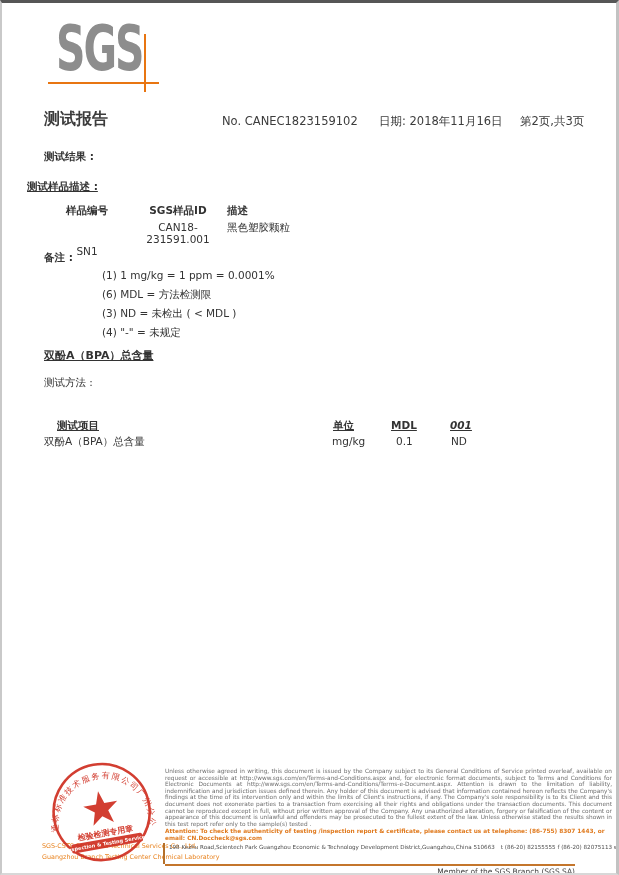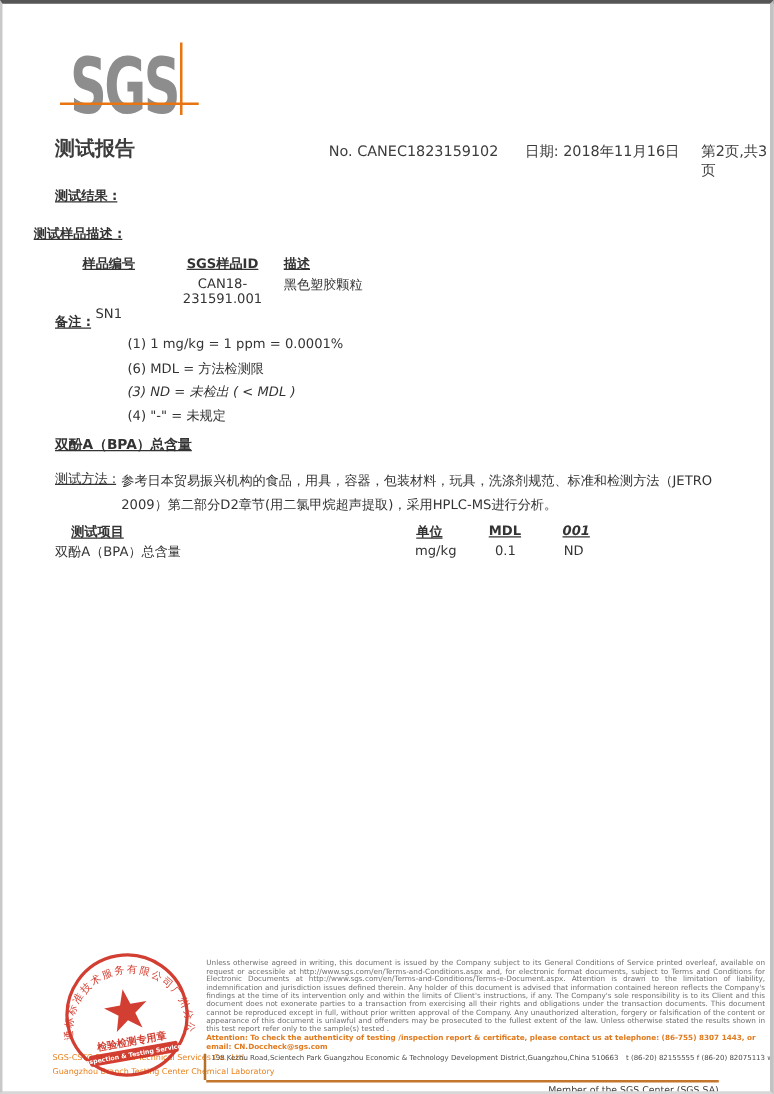--- a/index.html
+++ b/index.html
@@ -12,43 +12,43 @@
   }
   .abs{position:absolute;}
   
   .logo-text{
     font-weight:bold;color:#8d8d8d;font-size:62px;line-height:56px;
     transform:scaleX(0.66);transform-origin:left top;letter-spacing:-3px;
   }
   .orange{background:#e87511;}
   
   .doc-title{font-size:16px;font-weight:bold;color:#3c3c3c;}
-  .hdr{font-size:11.5px;color:#3c3c3c;margin-left:41px;}
+  .hdr{font-size:11.5px;color:#3c3c3c;}
   
-  .lbl{font-size:10.5px;font-weight:bold;color:#333;text-decoration:underline;}
+  .lbl{font-size:10.5px;font-weight:bold;color:#333;}
   .txt{font-size:10.5px;color:#333;}
   .und{text-decoration:underline;}
   .ital{font-style:italic;}
   .ctr{text-align:center;}
   
   .disclaimer{font-size:5.8px;line-height:6.6px;color:#6f6f6f;text-align:justify;}
   .attention{font-size:5.8px;line-height:6.6px;color:#e07a1e;font-weight:bold;}
   .company-line{font-size:6.4px;line-height:11px;color:#e8821e;}
   .addr{font-size:5.6px;color:#4c4c4c;white-space:nowrap;}
   .addr-cn{font-size:7px;color:#3f3f3f;white-space:nowrap;}
   .member{font-size:7.5px;color:#3f3f3f;text-align:right;}
   .divider-v{background:#b5702a;}
   .rule{background:#c4762c;}
 </style>
 </head>
 <body>
 
 <div id="page">
 
-  <div class="abs" style="left:54px;top:38px;">
+  <div class="abs" style="left:54px;top:18px;">
     <div class="logo-text">SGS</div>
   </div>
   <div class="abs orange" style="left:46px;top:79px;width:111px;height:2px;"></div>
   <div class="abs orange" style="left:142px;top:31px;width:2px;height:58px;"></div>
 
   <div class="abs doc-title" style="left:42px;top:106px;">测试报告</div>
   <div class="abs hdr" style="left:220px;top:111px;">No. CANEC1823159102</div>
   <div class="abs hdr" style="left:377px;top:111px;">日期: 2018年11月16日</div>
   <div class="abs hdr" style="left:518px;top:111px;">第2页,共3页</div>
 
@@ -59,26 +59,25 @@
   <div class="abs lbl ctr" style="left:52px;top:201px;width:66px;">样品编号</div>
   <div class="abs lbl ctr" style="left:128px;top:201px;width:96px;">SGS样品ID</div>
   <div class="abs lbl" style="left:225px;top:201px;">描述</div>
   <div class="abs txt ctr" style="left:52px;top:218px;width:66px;margin-top:24px;">SN1</div>
   <div class="abs txt ctr" style="left:128px;top:218px;width:96px;">CAN18-231591.001</div>
   <div class="abs txt" style="left:225px;top:218px;">黑色塑胶颗粒</div>
 
   <div class="abs lbl" style="left:42px;top:248px;">备注 :</div>
   <div class="abs txt" style="left:100px;top:266px;">(1) 1 mg/kg = 1 ppm = 0.0001%</div>
   <div class="abs txt" style="left:100px;top:285px;">(6) MDL = 方法检测限</div>
-  <div class="abs txt" style="left:100px;top:304px;font-style:italic;">(3) ND = 未检出 ( &lt; MDL )</div>
+  <div class="abs txt" style="left:100px;top:304px;">(3) ND = 未检出 ( &lt; MDL )</div>
   <div class="abs txt" style="left:100px;top:323px;">(4) "-" = 未规定</div>
 
   <div class="abs lbl und" style="left:42px;top:345px;font-size:11px;">双酚A（BPA）总含量</div>
   <div class="abs lbl" style="left:42px;top:373px;font-weight:normal;">测试方法 :</div>
-  <div class="abs txt" style="left:95px;top:373px;width:482px;line-height:19px;">参考日本贸易振兴机构的食品，用具，容器，包装材料，玩具，洗涤剂规范、标准和检测方法（JETRO 2009）第二部分D2章节(用二氯甲烷超声提取)，采用HPLC-MS进行分析。</div>
 
   <div class="abs lbl und" style="left:55px;top:416px;">测试项目</div>
   <div class="abs lbl und" style="left:331px;top:416px;">单位</div>
   <div class="abs lbl und" style="left:389px;top:416px;">MDL</div>
   <div class="abs lbl und ital" style="left:448px;top:416px;">001</div>
 
   <div class="abs txt" style="left:42px;top:432px;">双酚A（BPA）总含量</div>
   <div class="abs txt" style="left:330px;top:432px;">mg/kg</div>
   <div class="abs txt" style="left:394px;top:432px;">0.1</div>
   <div class="abs txt" style="left:449px;top:432px;">ND</div>
@@ -110,15 +109,15 @@
     <span class="addr">198 Kezhu Road,Scientech Park Guangzhou Economic &amp; Technology Development District,Guangzhou,China 510663</span>
     <span class="addr">t (86-20) 82155555  f (86-20) 82075113  www.sgsgroup.com.cn</span>
   </div>
   <div class="abs" style="left:167px;top:894px;width:443px;display:flex;gap:14px;align-items:baseline;">
     <span class="addr-cn">中国·广州·经济技术开发区科学城科珠路198号</span>
     <span class="addr" style="font-size:6px;">邮编: 510663</span>
     <span class="addr">t (86-20) 82155555  f (86-20) 82075113  e sgs.china@sgs.com</span>
   </div>
 
   <div class="abs rule" style="left:163px;top:861px;width:410px;height:2px;"></div>
-  <div class="abs member" style="left:300px;top:864px;width:273px;">Member of the SGS Center (SGS SA)</div>
+  <div class="abs member" style="left:300px;top:864px;width:273px;">Member of the SGS Branch (SGS SA)</div>
 
 </div>
 
 </body></html>

